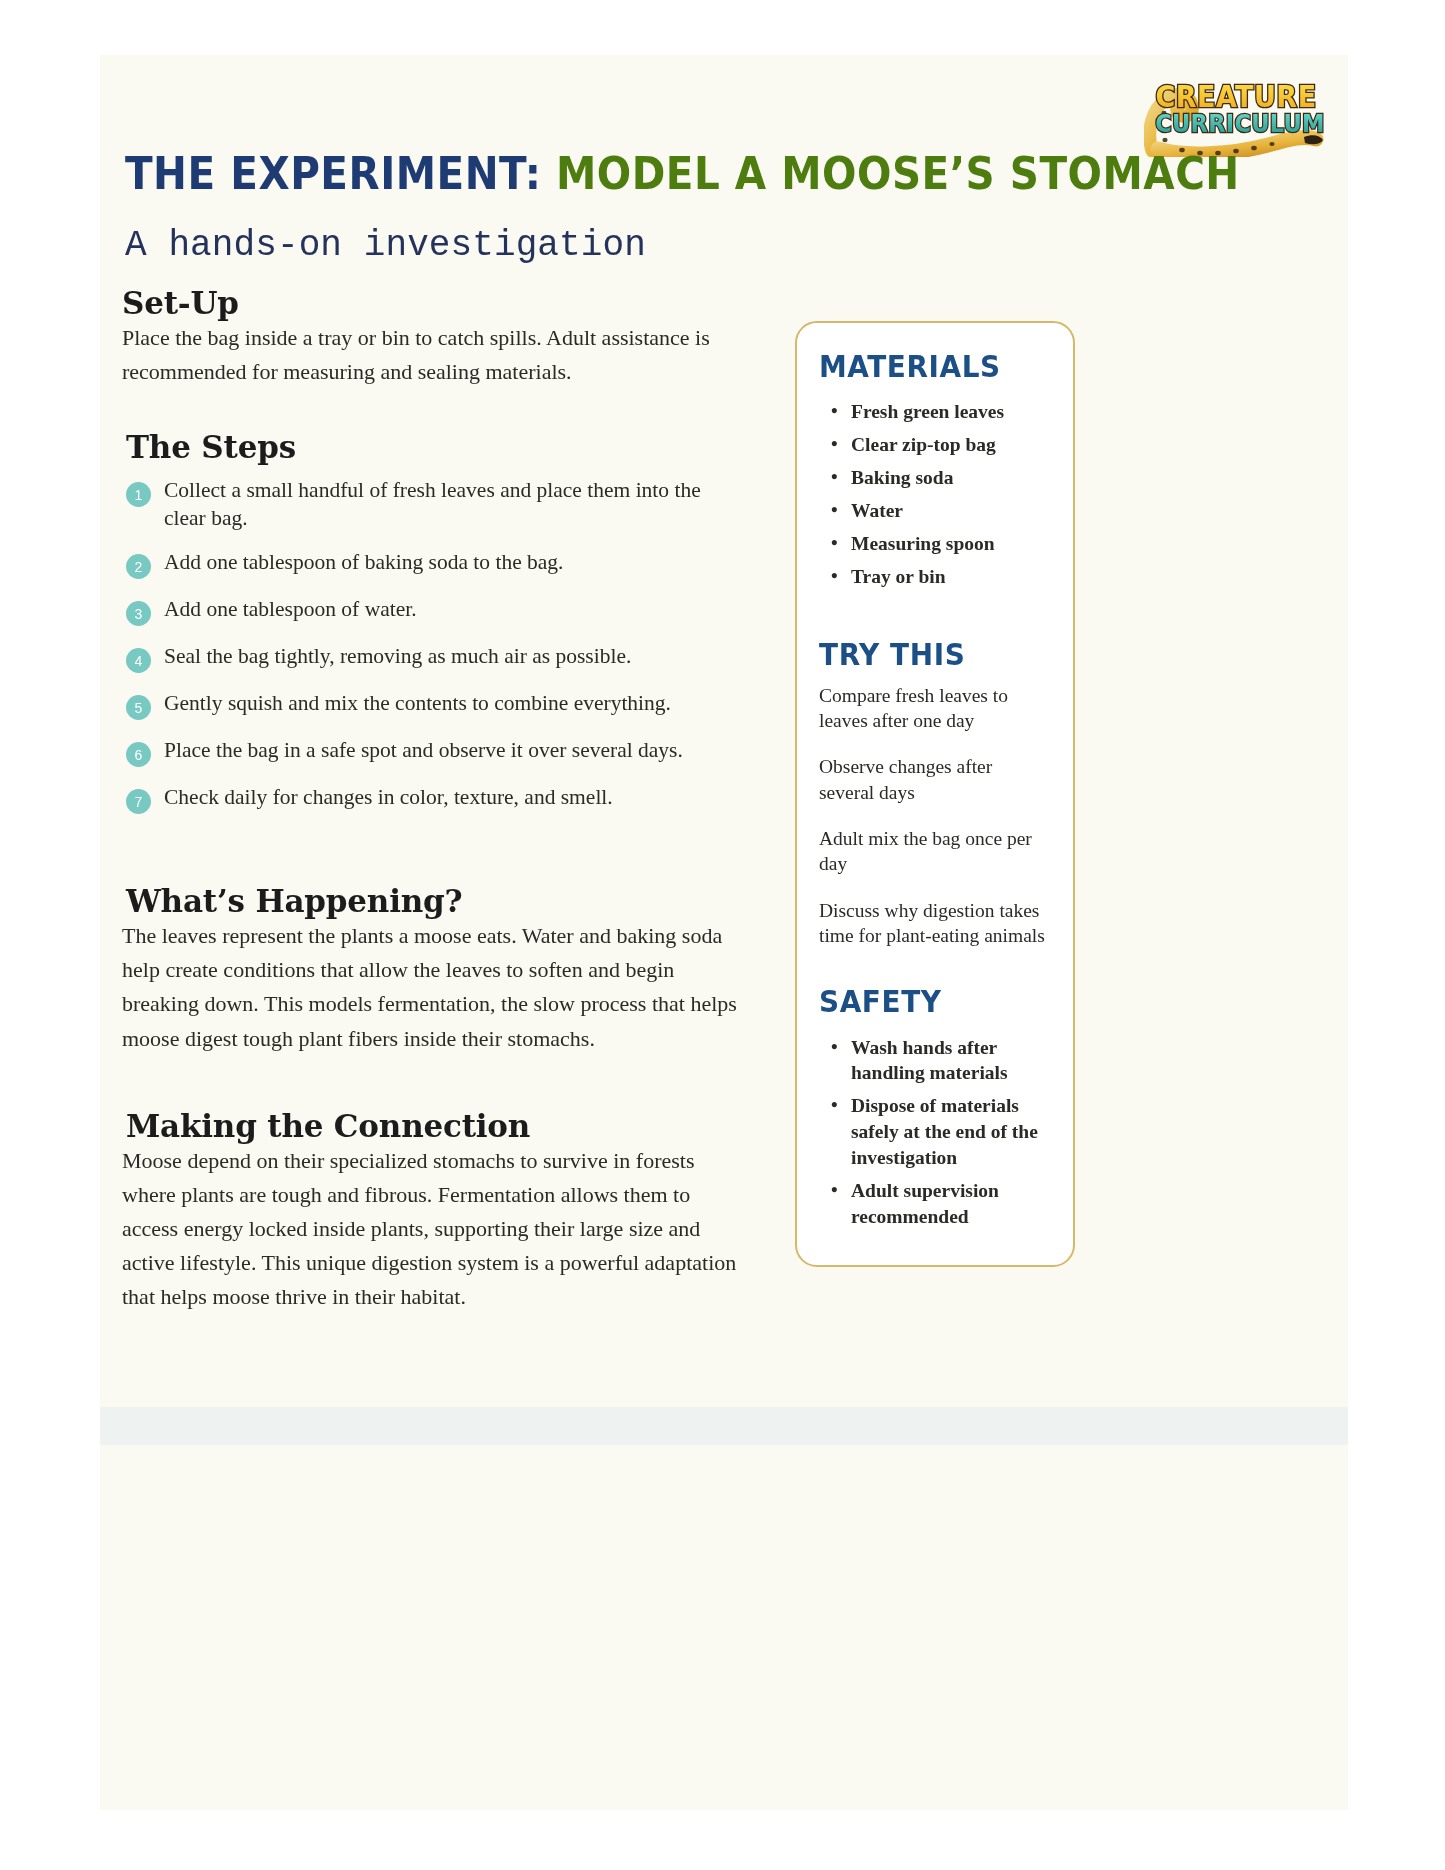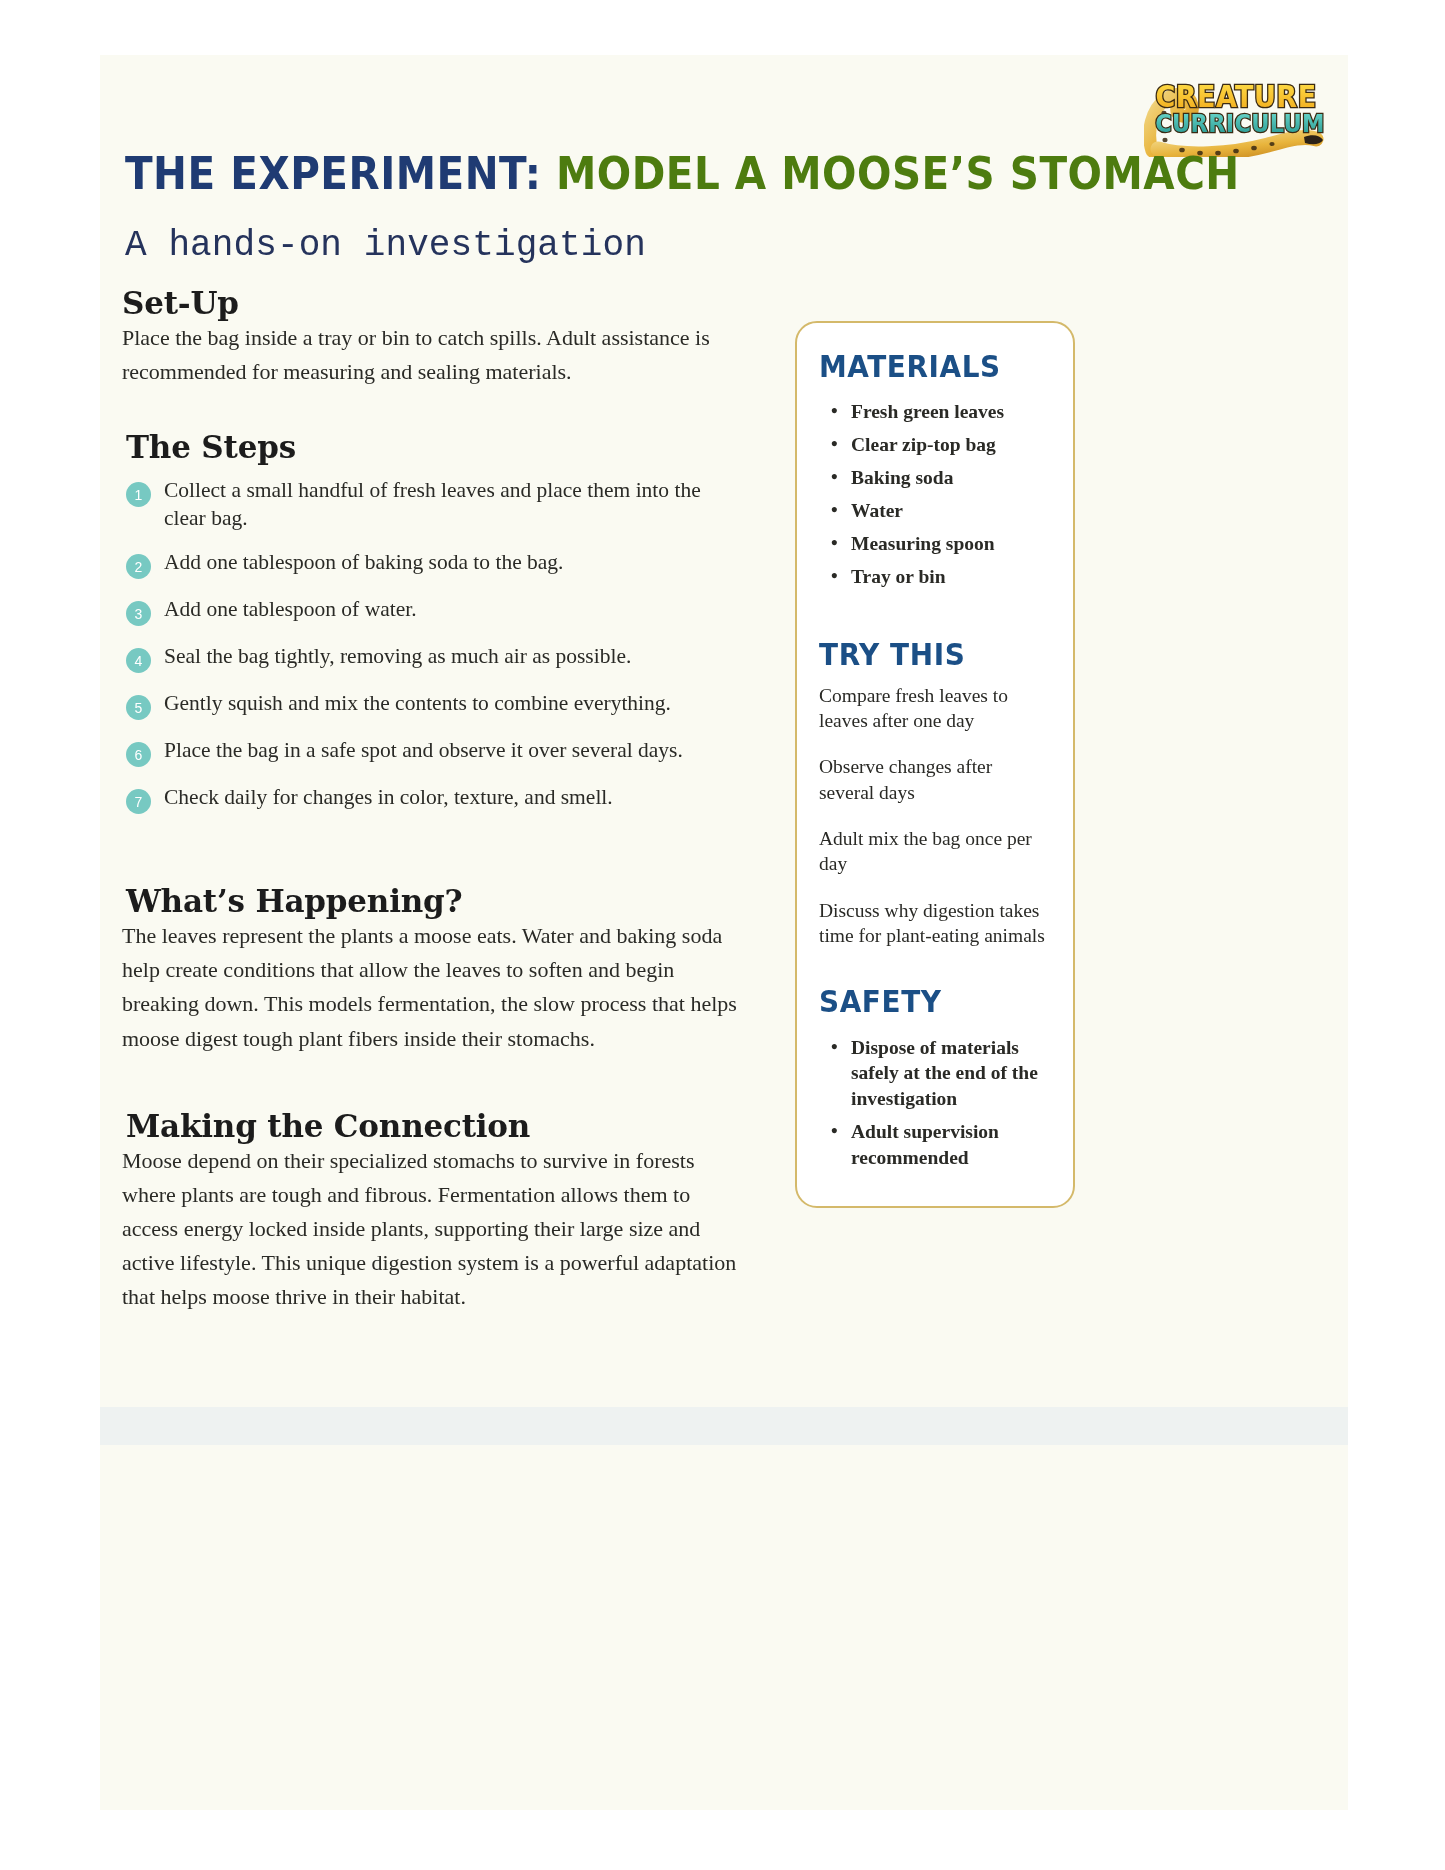--- a/index.html
+++ b/index.html
@@ -339,20 +339,21 @@
             <div class="pl-item">Adult mix the bag once per day</div>
             <div class="pl-item">Discuss why digestion takes time for plant-eating animals</div>
           </div>
         </div>
 
         <div class="panel-gap-sm"></div>
 
         <div>
           <div class="panel-head">SAFETY</div>
           <ul class="panel-list">
+            <li>Wash hands after handling materials</li>
             <li>Dispose of materials safely at the end of the investigation</li>
             <li>Adult supervision recommended</li>
           </ul>
         </div>
 
       </div>
     </div>
 
   </div>
 

